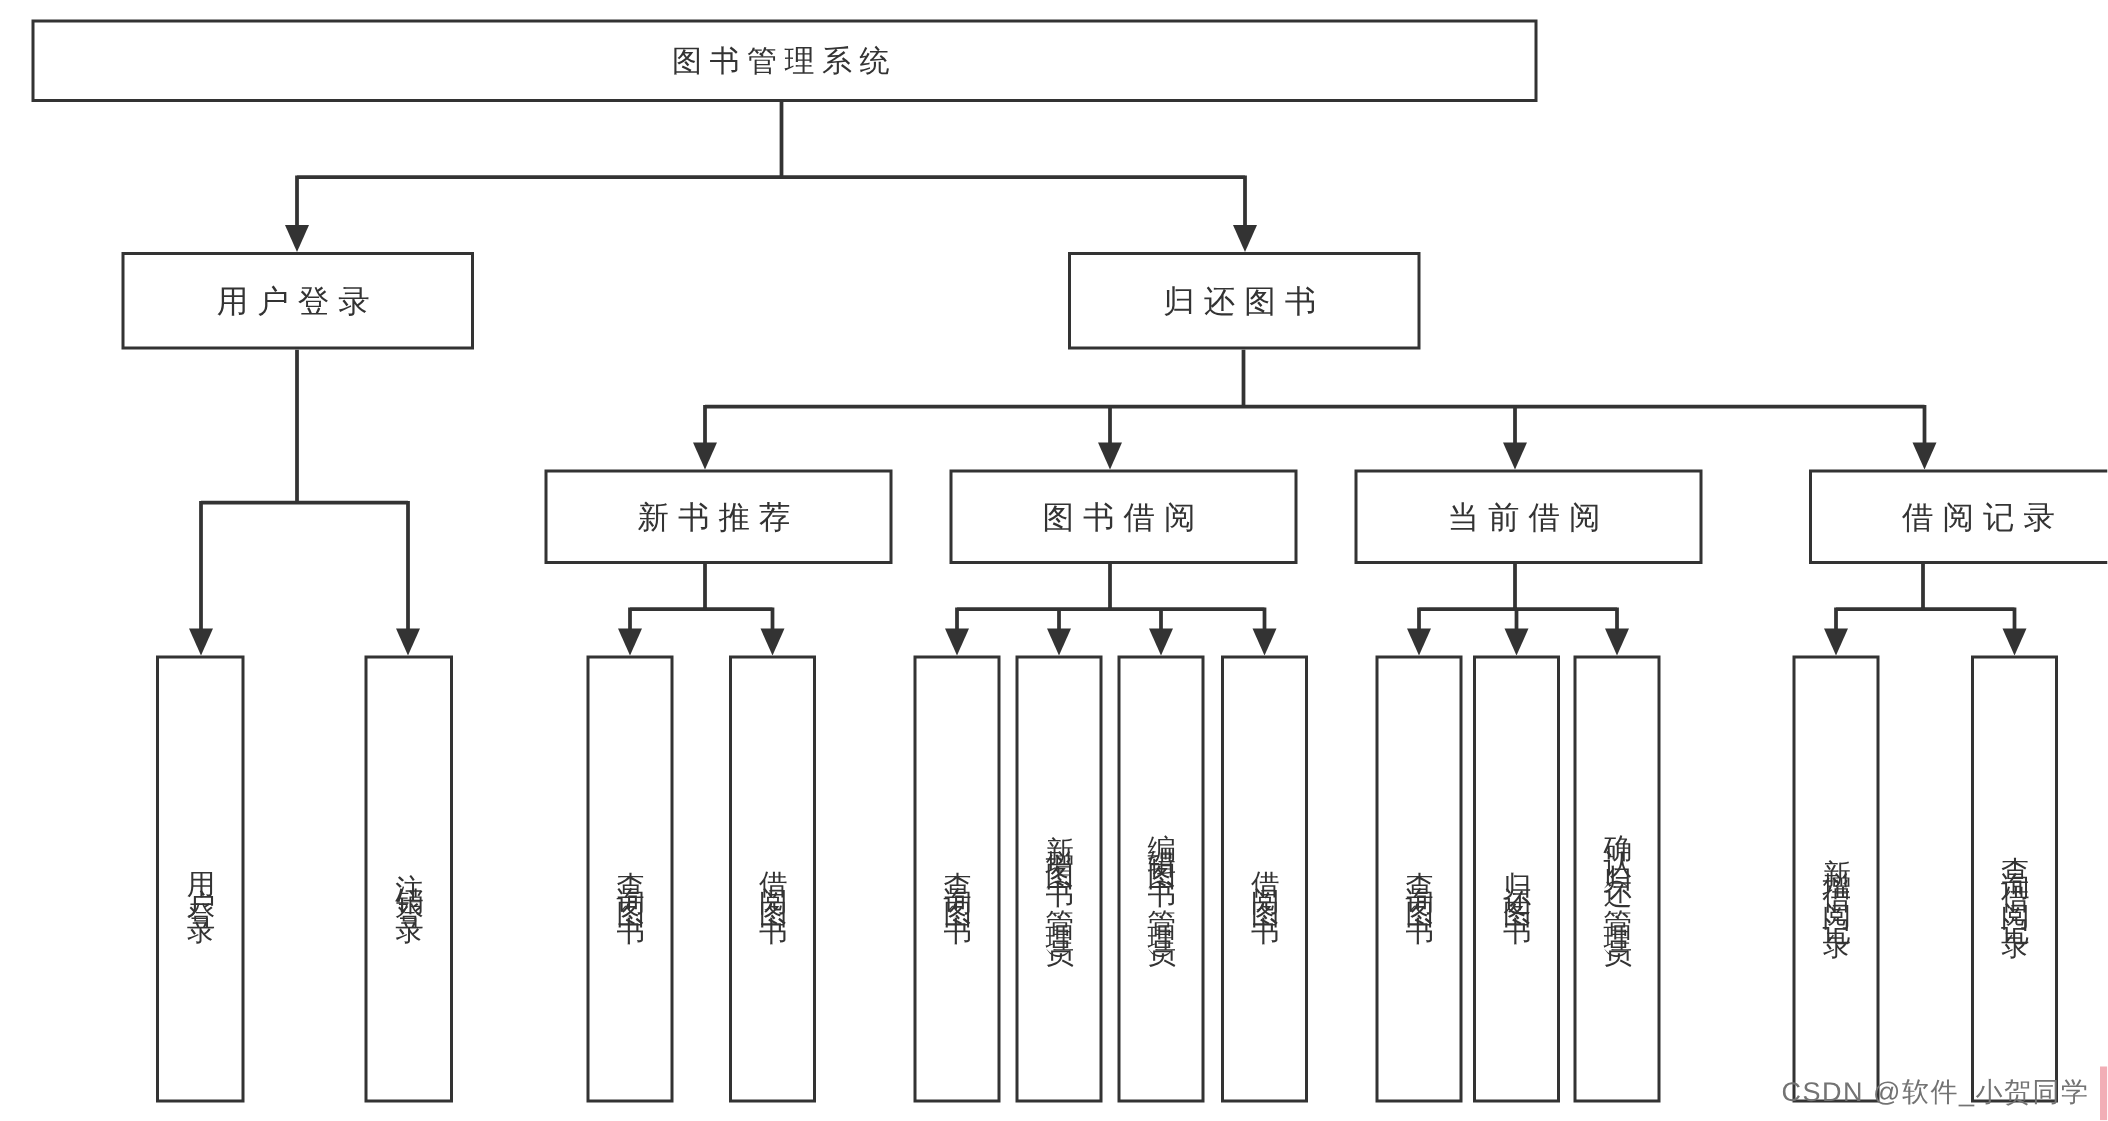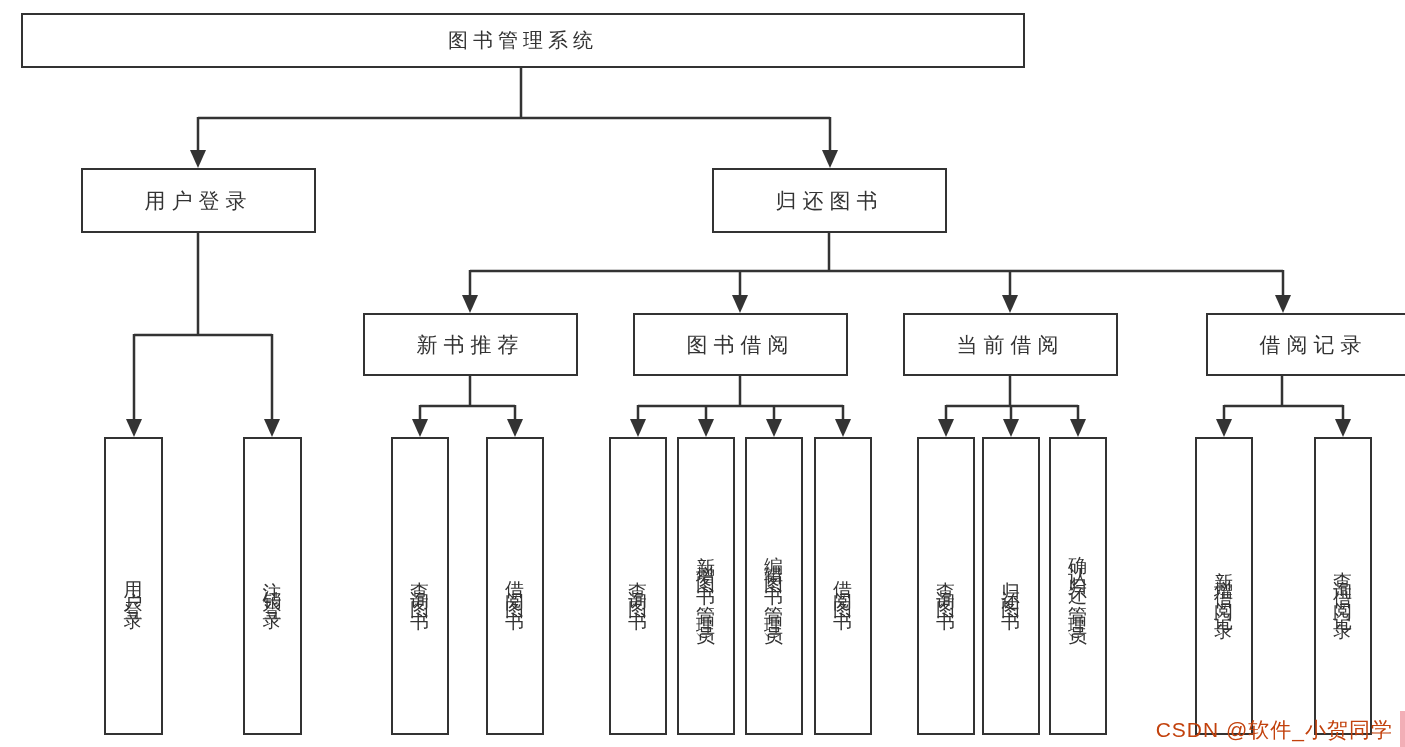--- a/index.html
+++ b/index.html
@@ -23,21 +23,21 @@
     background: #ffffff;
     border: 2.5px solid #333333;
     box-sizing: border-box;
     display: flex;
     align-items: center;
     justify-content: center;
     z-index: 2;
   }
   .box.root   { left: 21px;  top: 13px;  width: 1004px; height: 55px; }
   .box.lvl2   { top: 168px; width: 235px; height: 65px; }
-  .box.lvl3   { top: 313px; width: 215px; height: 63px; }
+  .box.lvl3   { top: 313px; width: 232px; height: 63px; }
   .box.leaf   { top: 437px; width: 58px;  height: 298px; }
 
   .hlabel {
     font-size: 20px;
     letter-spacing: 5px;
     white-space: nowrap;
     color: #333333;
   }
   .lvl2 .hlabel, .lvl3 .hlabel { font-size: 21px; letter-spacing: 6px; }
 
@@ -47,23 +47,23 @@
     letter-spacing: 10px;
     line-height: 1;
     color: #333333;
     white-space: nowrap;
   }
 
   .watermark {
     position: absolute;
     top: 716px;
     right: 12px;
-    font-size: 21px;
+    font-size: 18px;
     letter-spacing: 1px;
-    color: #c2410c;
+    color: #737373;
     z-index: 3;
     white-space: nowrap;
   }
   .watermark-accent {
     position: absolute;
     right: 0;
     bottom: 0;
     width: 5px;
     height: 36px;
     background: #f2aeb6;

